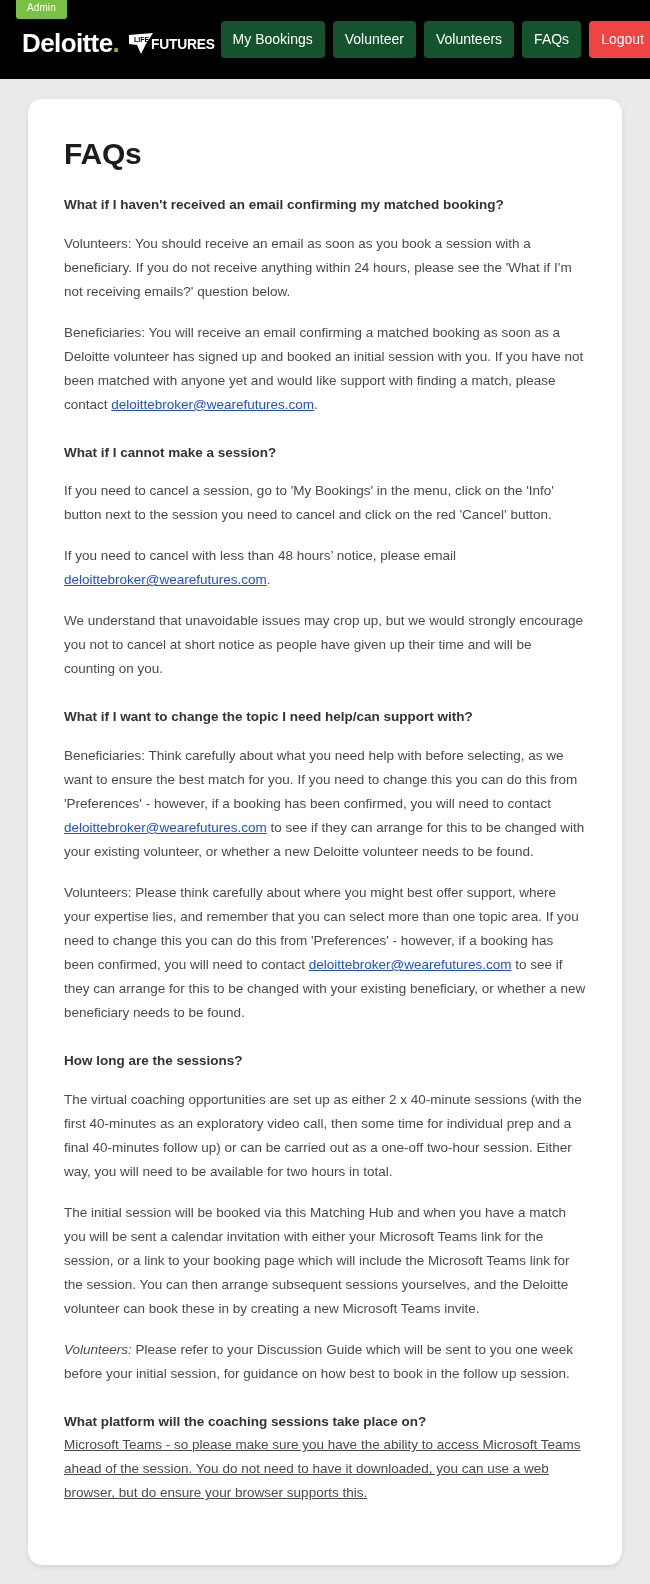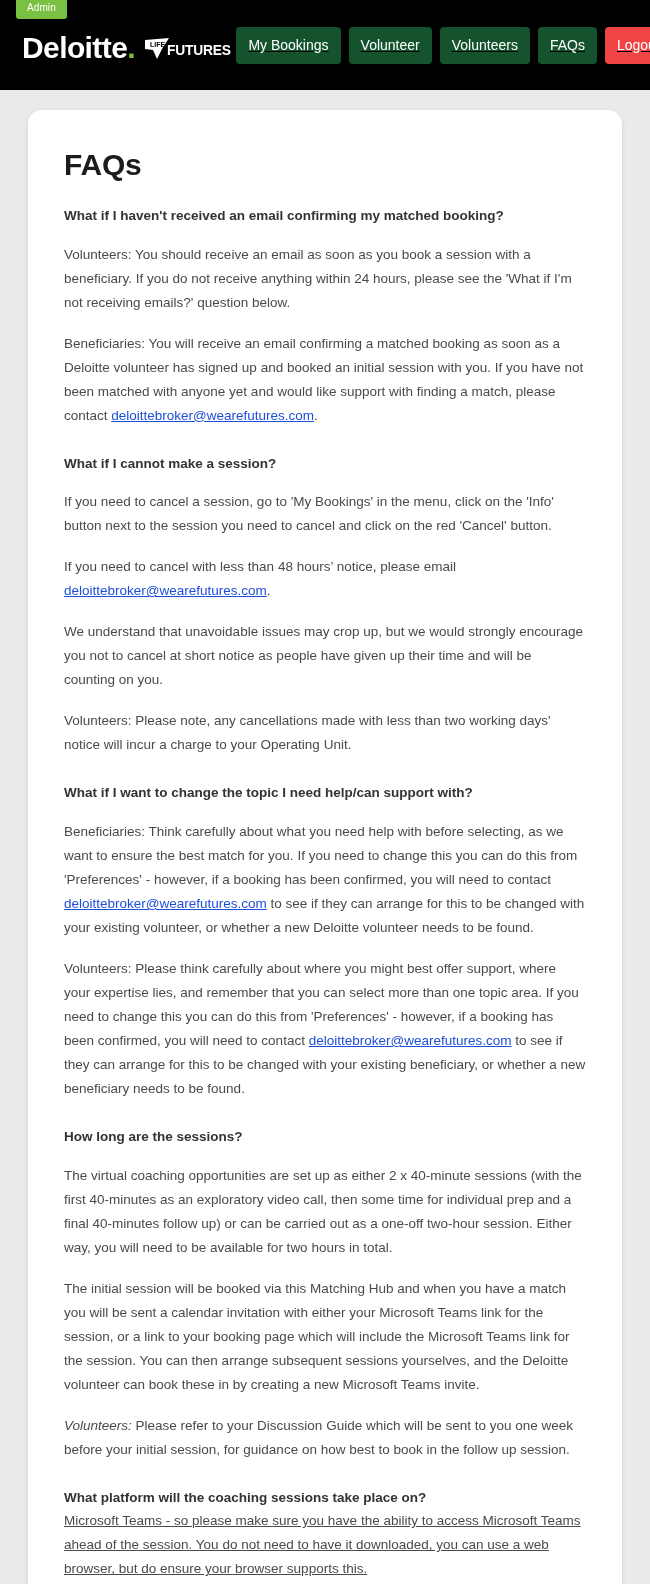--- a/index.html
+++ b/index.html
@@ -13,26 +13,25 @@
     min-height: 1584px;
     background: #eaeaea;
     font-family: "Liberation Sans", sans-serif;
     -webkit-font-smoothing: antialiased;
   }
 
   
   .topbar {
     position: relative;
     width: 650px;
-    height: 90px;
+    height: 79px;
     background: #000000;
     display: flex;
     align-items: center;
     padding: 0 12px 0 0;
-    text-decoration: underline;
   }
   .admin-badge {
     position: absolute;
     top: -6px;
     left: 16px;
     background: #7ac143;
     color: #ffffff;
     font-size: 10px;
     line-height: 1;
     padding: 9px 11px 6px 11px;
@@ -41,21 +40,21 @@
   }
   .brand {
     display: flex;
     align-items: center;
     margin-left: 22px;
     margin-top: 6px;
     flex: 0 0 auto;
   }
   .brand-deloitte {
     color: #ffffff;
-    font-size: 30px;
+    font-size: 26px;
     font-weight: bold;
     letter-spacing: -0.6px;
     line-height: 1;
   }
   .brand-dot { color: #86bc25; }
   .brand-lf {
     display: flex;
     align-items: center;
     margin-left: 9px;
     position: relative;
@@ -175,21 +174,20 @@
     <h1 class="page-title">FAQs</h1>
 
     <h2 class="faq-q">What if I haven't received an email confirming my matched booking?</h2>
     <p class="faq-a">Volunteers: You should receive an email as soon as you book a session with a beneficiary. If you do not receive anything within 24 hours, please see the 'What if I'm not receiving emails?' question below.</p>
     <p class="faq-a"><span>Beneficiaries: You will receive an email confirming a matched booking as soon as a Deloitte volunteer has signed up and booked an initial session with you. If you have not been matched with anyone yet and would like support with finding a match, please contact </span><a class="mail">deloittebroker@wearefutures.com</a><span>.</span></p>
 
     <h2 class="faq-q">What if I cannot make a session?</h2>
     <p class="faq-a">If you need to cancel a session, go to 'My Bookings' in the menu, click on the 'Info' button next to the session you need to cancel and click on the red 'Cancel' button.</p>
     <p class="faq-a"><span>If you need to cancel with less than 48 hours’ notice, please email </span><a class="mail">deloittebroker@wearefutures.com</a><span>.</span></p>
     <p class="faq-a">We understand that unavoidable issues may crop up, but we would strongly encourage you not to cancel at short notice as people have given up their time and will be counting on you.</p>
-    <p class="faq-a">Volunteers: Please note, any cancellations made with less than two working days' notice will incur a charge to your Operating Unit.</p>
 
     <h2 class="faq-q">What if I want to change the topic I need help/can support with?</h2>
     <p class="faq-a"><span>Beneficiaries: Think carefully about what you need help with before selecting, as we want to ensure the best match for you. If you need to change this you can do this from 'Preferences' - however, if a booking has been confirmed, you will need to contact </span><a class="mail">deloittebroker@wearefutures.com</a><span> to see if they can arrange for this to be changed with your existing volunteer, or whether a new Deloitte volunteer needs to be found.</span></p>
     <p class="faq-a"><span>Volunteers: Please think carefully about where you might best offer support, where your expertise lies, and remember that you can select more than one topic area. If you need to change this you can do this from 'Preferences' - however, if a booking has been confirmed, you will need to contact </span><a class="mail">deloittebroker@wearefutures.com</a><span> to see if they can arrange for this to be changed with your existing beneficiary, or whether a new beneficiary needs to be found.</span></p>
 
     <h2 class="faq-q">How long are the sessions?</h2>
     <p class="faq-a">The virtual coaching opportunities are set up as either 2 x 40-minute sessions (with the first 40-minutes as an exploratory video call, then some time for individual prep and a final 40-minutes follow up) or can be carried out as a one-off two-hour session. Either way, you will need to be available for two hours in total.</p>
     <p class="faq-a">The initial session will be booked via this Matching Hub and when you have a match you will be sent a calendar invitation with either your Microsoft Teams link for the session, or a link to your booking page which will include the Microsoft Teams link for the session. You can then arrange subsequent sessions yourselves, and the Deloitte volunteer can book these in by creating a new Microsoft Teams invite.</p>
     <p class="faq-a"><em class="lead">Volunteers:</em><span> Please refer to your Discussion Guide which will be sent to you one week before your initial session, for guidance on how best to book in the follow up session.</span></p>
 

